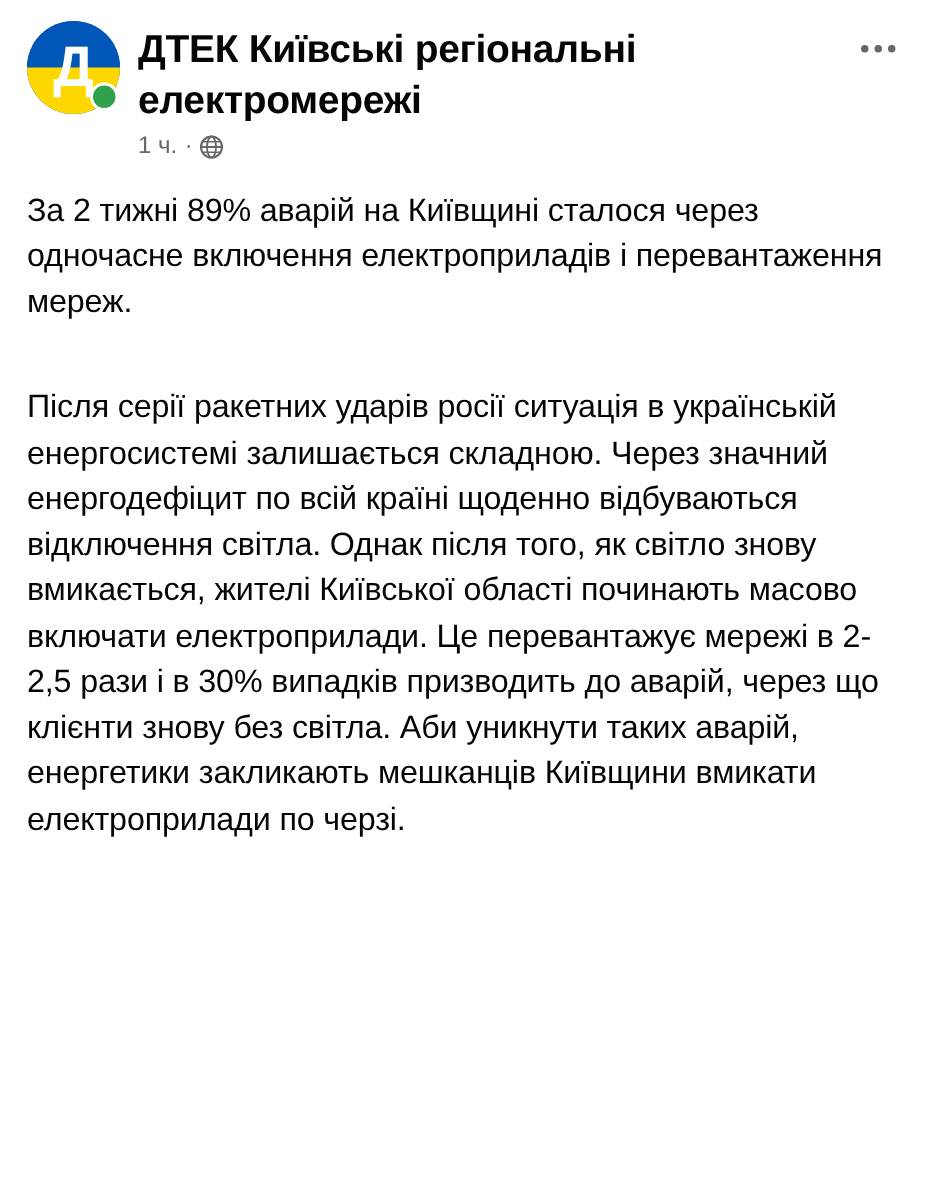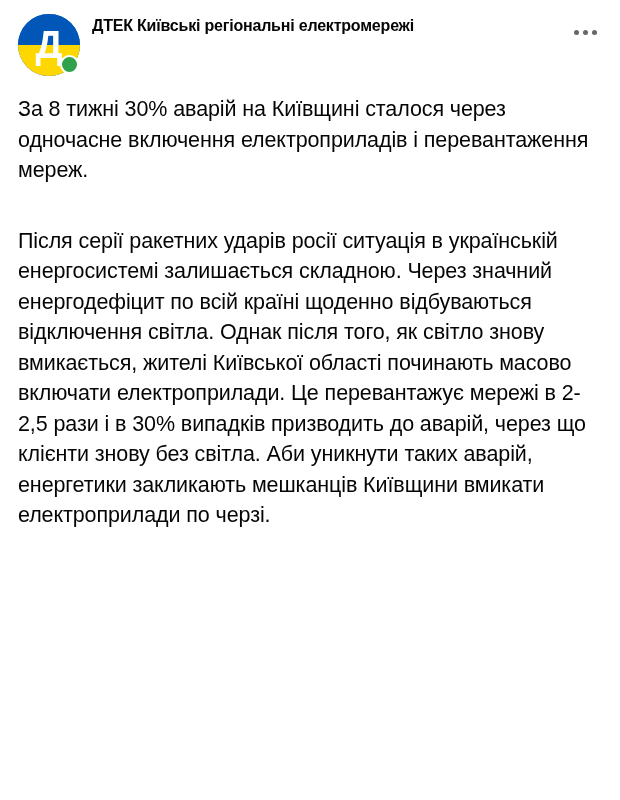--- a/index.html
+++ b/index.html
@@ -76,21 +76,21 @@
     border: 2.5px solid #ffffff;
     box-sizing: content-box;
   }
   .header-text {
     flex: 1 1 auto;
     min-width: 0;
     padding-top: 2px;
     padding-right: 40px;
   }
   .page-name {
-    font-size: 16px;
+    font-size: 26px;
     font-weight: bold;
     line-height: 1.3;
     color: #050505;
     letter-spacing: -0.2px;
   }
   .meta-row {
     display: flex;
     align-items: center;
     margin-top: 5px;
     color: #65676b;
@@ -155,28 +155,41 @@
       <div class="avatar">
         <div class="flag-top"></div>
         <div class="flag-bottom"></div>
         <div class="letter">Д</div>
       </div>
       <div class="online-dot"></div>
     </div>
 
     <div class="header-text">
       <div class="page-name">ДТЕК Київські регіональні електромережі</div>
+      <div class="meta-row">
+        <span class="meta-time">1 ч.</span>
+        <span class="meta-sep">·</span>
+        <span class="globe-icon">
+          <svg width="16" height="16" viewBox="0 0 16 16" aria-hidden="true">
+            <circle cx="8" cy="8" r="7" fill="none" stroke="#65676b" stroke-width="1.4"></circle>
+            <ellipse cx="8" cy="8" rx="3" ry="7" fill="none" stroke="#65676b" stroke-width="1.2"></ellipse>
+            <line x1="1" y1="8" x2="15" y2="8" stroke="#65676b" stroke-width="1.2"></line>
+            <line x1="2" y1="4.5" x2="14" y2="4.5" stroke="#65676b" stroke-width="1"></line>
+            <line x1="2" y1="11.5" x2="14" y2="11.5" stroke="#65676b" stroke-width="1"></line>
+          </svg>
+        </span>
+      </div>
     </div>
 
     <div class="menu-dots">
       <span></span>
       <span></span>
       <span></span>
     </div>
 
   </div>
 
   <div class="post-body">
-    <p>За 8 тижні 30% аварій на Київщині сталося через одночасне включення електроприладів і перевантаження мереж.</p>
+    <p>За 2 тижні 89% аварій на Київщині сталося через одночасне включення електроприладів і перевантаження мереж.</p>
     <p>Після серії ракетних ударів росії ситуація в українській енергосистемі залишається складною. Через значний енергодефіцит по всій країні щоденно відбуваються відключення світла. Однак після того, як світло знову вмикається, жителі Київської області починають масово включати електроприлади. Це перевантажує мережі в 2-2,5 рази і в 30% випадків призводить до аварій, через що клієнти знову без світла. Аби уникнути таких аварій, енергетики закликають мешканців Київщини вмикати електроприлади по черзі.</p>
   </div>
 
 </div>
 
 </body></html>

